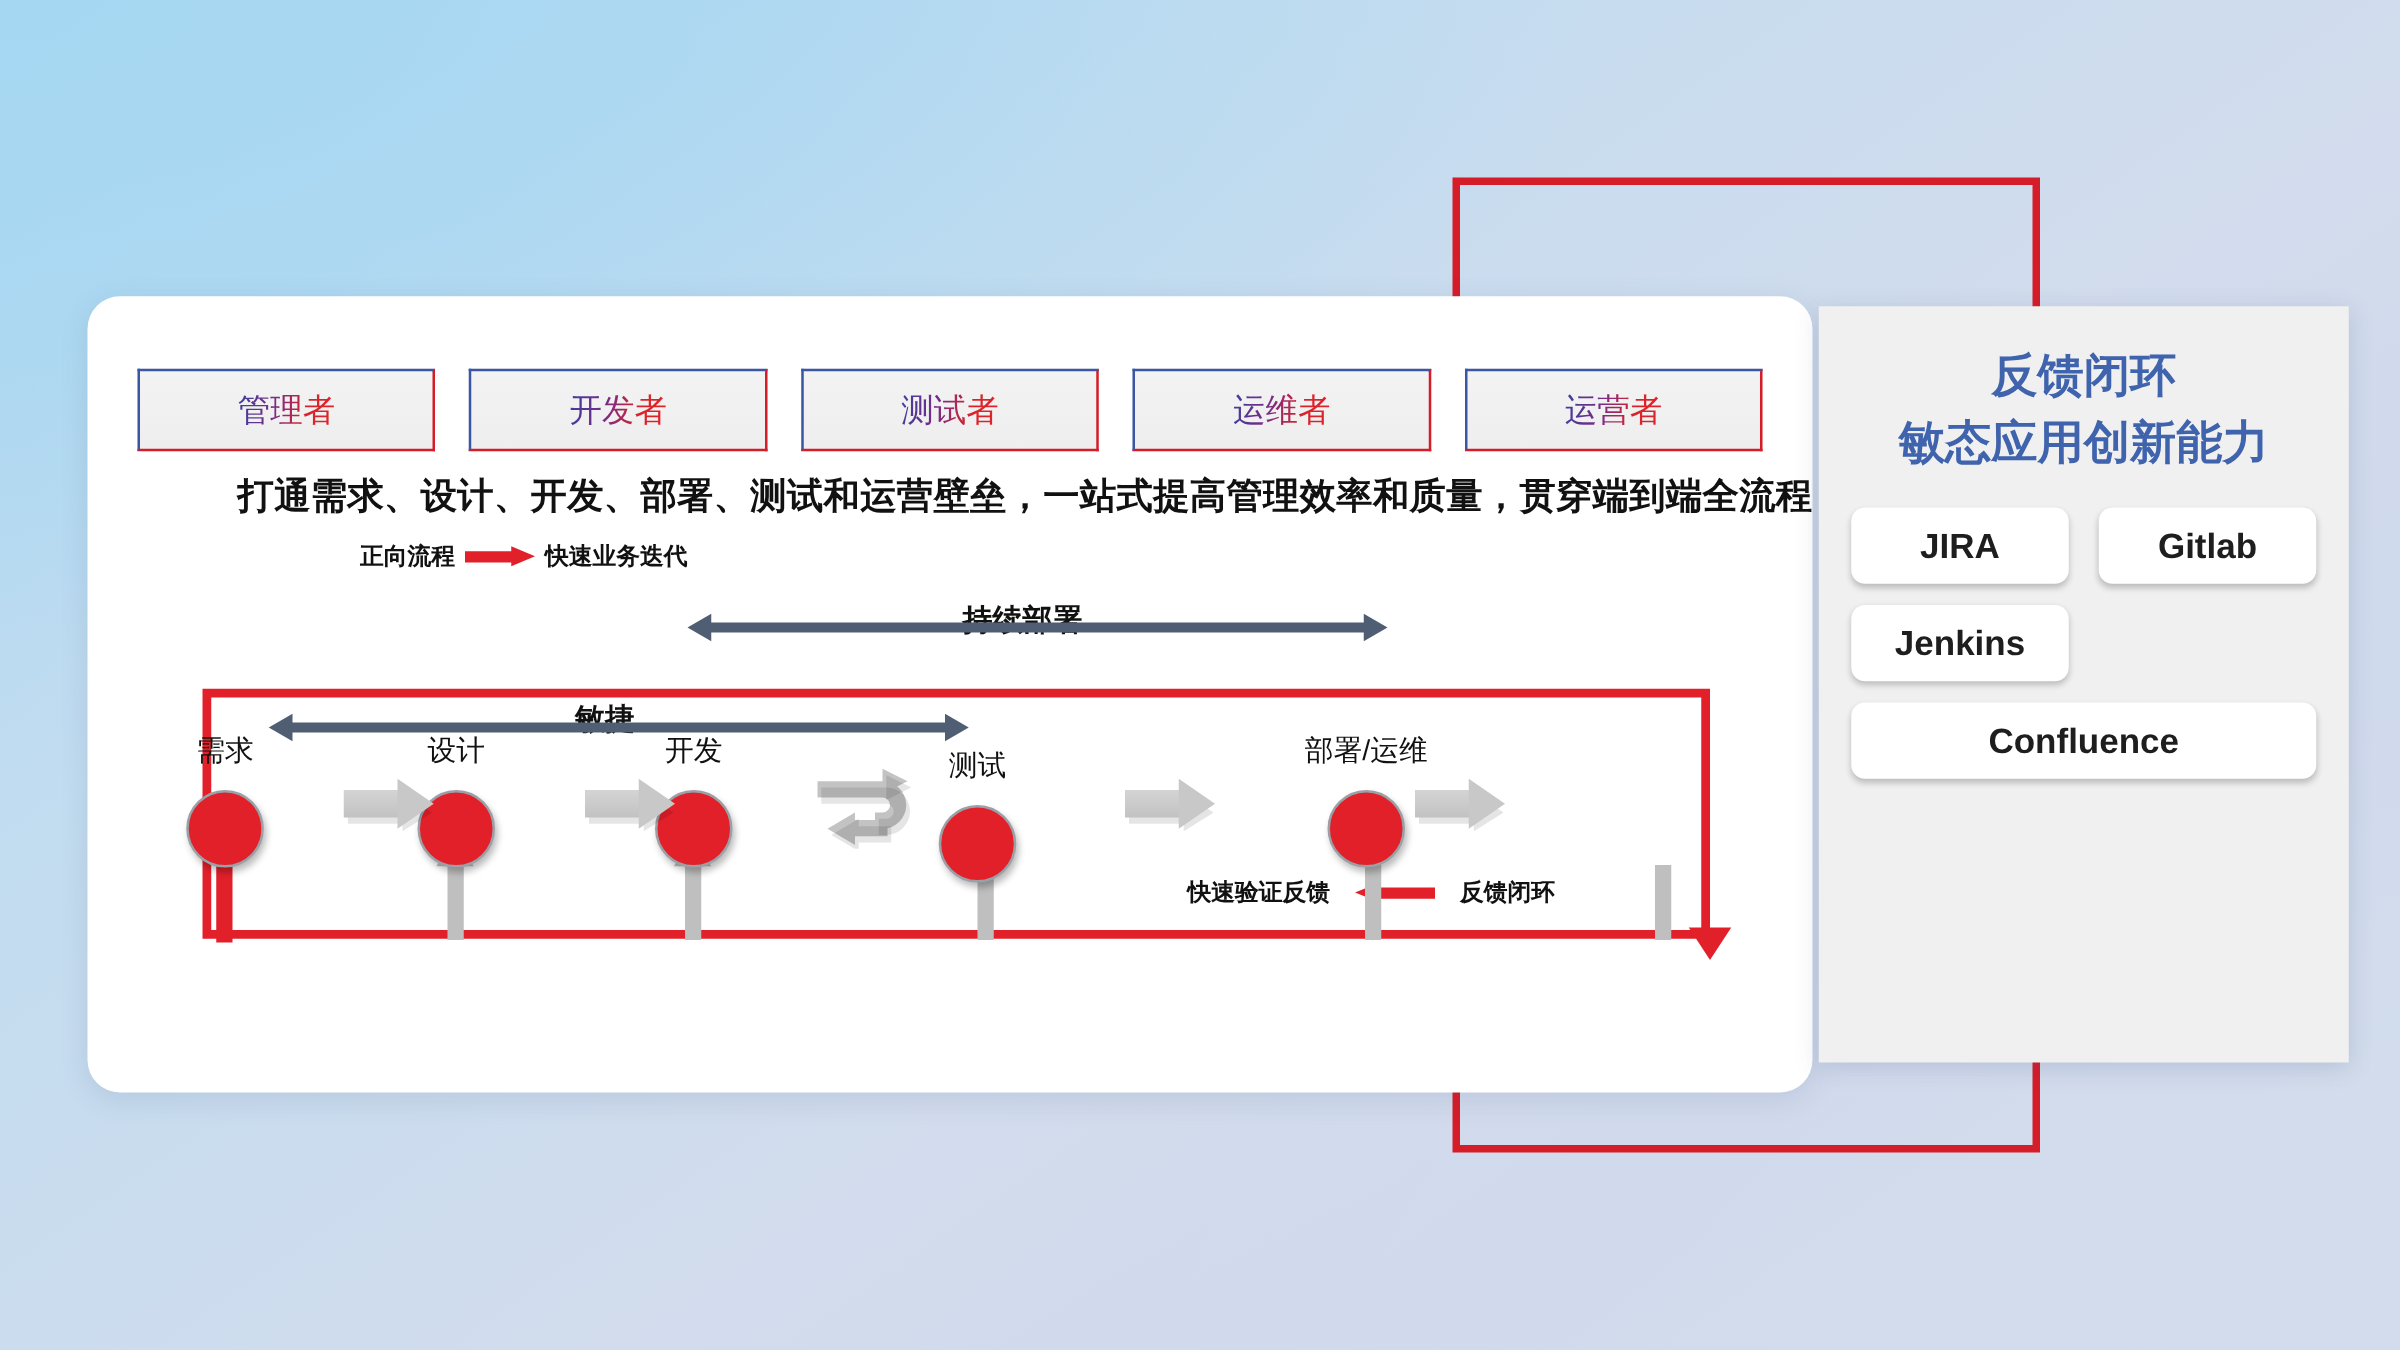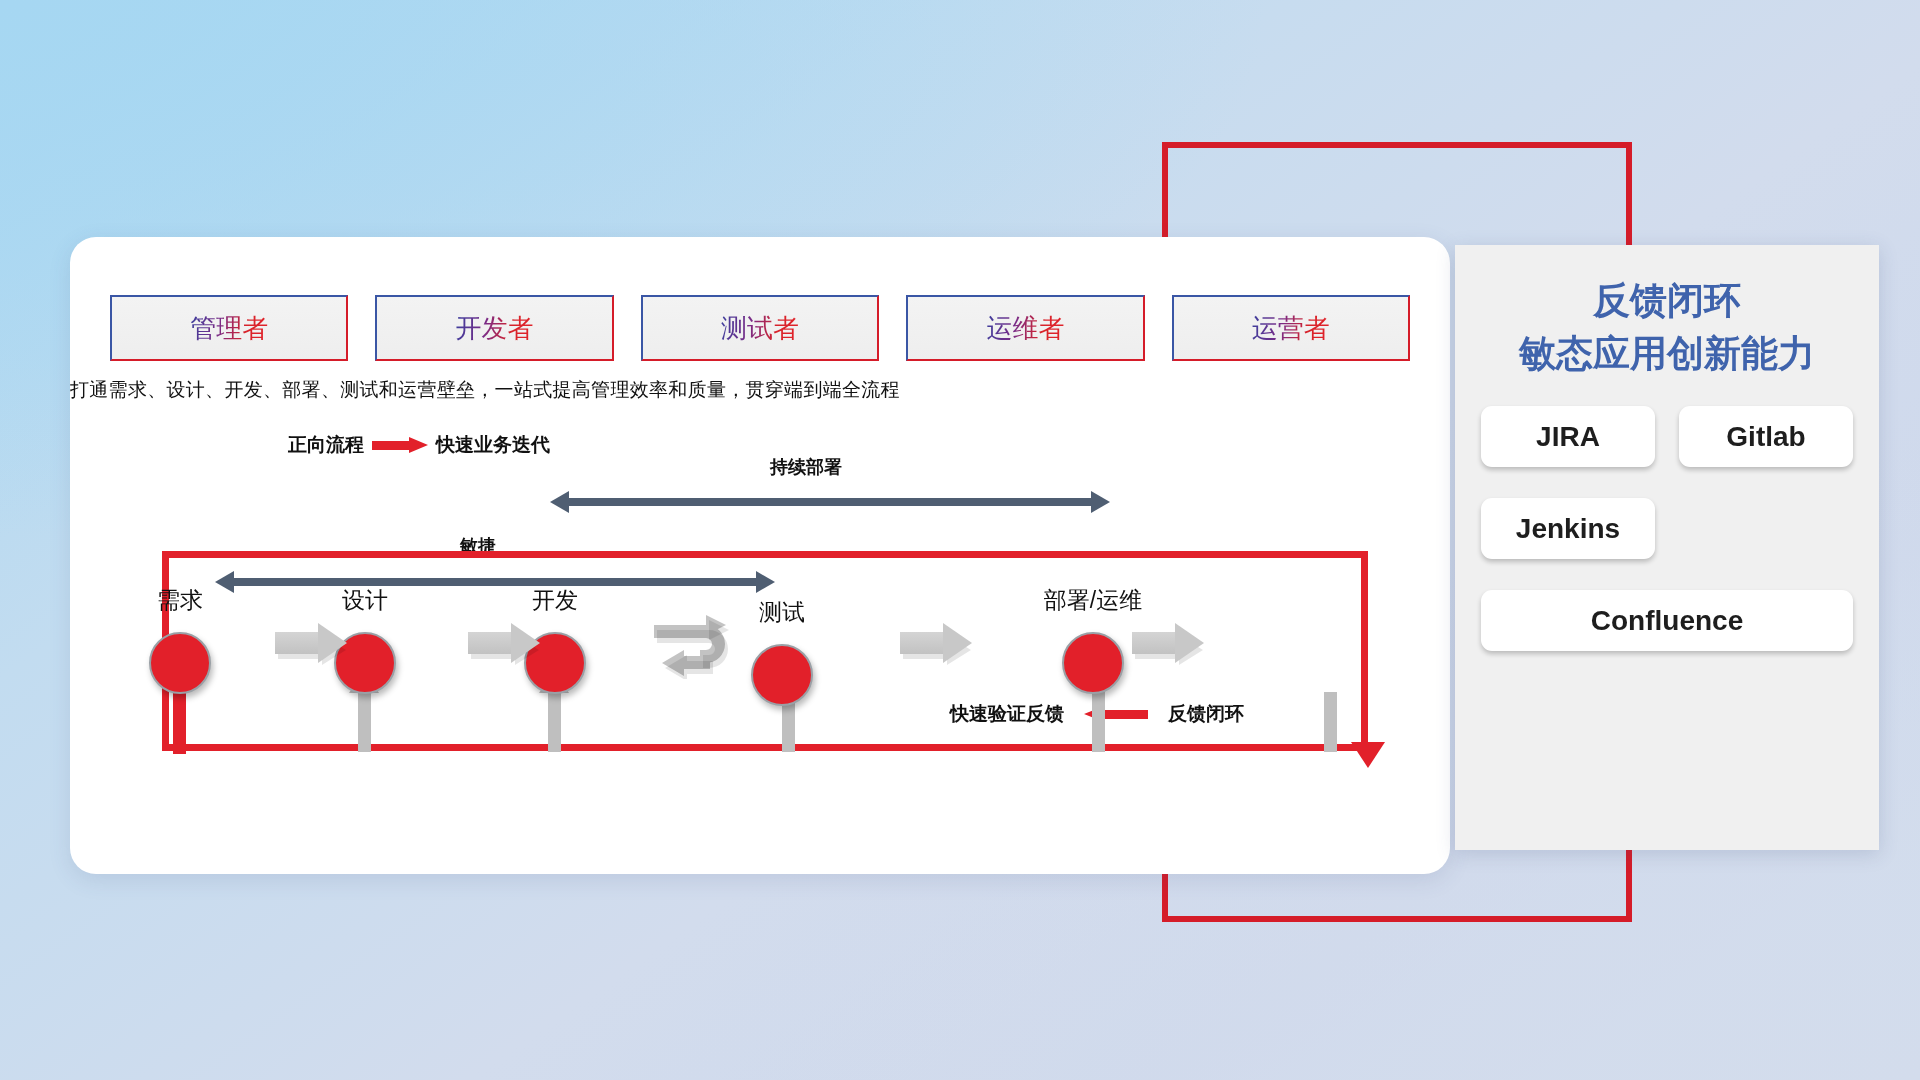--- a/index.html
+++ b/index.html
@@ -60,23 +60,23 @@
     background: linear-gradient(100deg, #3a3f9e 0%, #7a2b86 38%, #d8232a 70%, #e2232a 100%);
     -webkit-background-clip: text; background-clip: text;
     -webkit-text-fill-color: transparent; color: transparent;
     font-family: "Liberation Sans","DejaVu Sans",sans-serif;
   }
 
   
   .subtitle {
     position: absolute;
     left: 0; top: 140px; width: 100%;
-    text-align: left;
-    font-size: 19px;
-    font-weight: normal;
+    text-align: right;
+    font-size: 29px;
+    font-weight: bold;
     color: #111;
     letter-spacing: .3px;
   }
 
   
   .legend-forward {
     position: absolute; left: 218px; top: 195px;
     display: flex; align-items: center; gap: 8px;
     font-size: 19px; font-weight: bold; color: #111;
   }
@@ -95,21 +95,21 @@
       border-top:8px solid transparent; border-bottom:8px solid transparent; border-right:20px solid #e2202a; }
 
   
   .span-arrow { position: absolute; height: 22px; }
   .span-arrow .bar { position:absolute; left:16px; right:16px; top:7px; height:8px; background:#4f5e72; }
   .span-arrow .h-l, .span-arrow .h-r { position:absolute; top:0; width:0; height:0;
       border-top:11px solid transparent; border-bottom:11px solid transparent; }
   .span-arrow .h-l { left:0; border-right:19px solid #4f5e72; }
   .span-arrow .h-r { right:0; border-left:19px solid #4f5e72; }
   .span-label {
-    position:absolute; font-size:18px; font-weight:bold; color:#111; white-space:nowrap;
+    position:absolute; font-size:24px; font-weight:bold; color:#111; white-space:nowrap;margin-top:25px;
   }
 
   
   .span-deploy { left: 480px; top: 254px; width: 560px; }
   .label-deploy { left: 700px; top: 218px; }
   
   .span-agile { left: 145px; top: 334px; width: 560px; }
   .label-agile { left: 390px; top: 297px; }
 
   
@@ -197,21 +197,21 @@
   }
   .panel-title {
     text-align: center;
     color: #3f63ac;
     font-size: 37px;
     font-weight: bold;
     line-height: 1.42;
     margin-bottom: 26px;
   }
   .tools {
-    display: flex; flex-wrap: wrap; gap: 31px 18px; justify-content: space-between; text-align: center;
+    display: flex; flex-wrap: wrap; gap: 17px 18px; justify-content: space-between; text-align: center;
   }
   .tool {
     background: #ffffff;
     border-radius: 11px;
     height: 61px;
     display: flex; align-items: center; justify-content: center;
     font-size: 28px; font-weight: bold; color: #1e1e1e;
     box-shadow: 0 3px 5px rgba(0,0,0,.22);
     width: 174px;
   }

